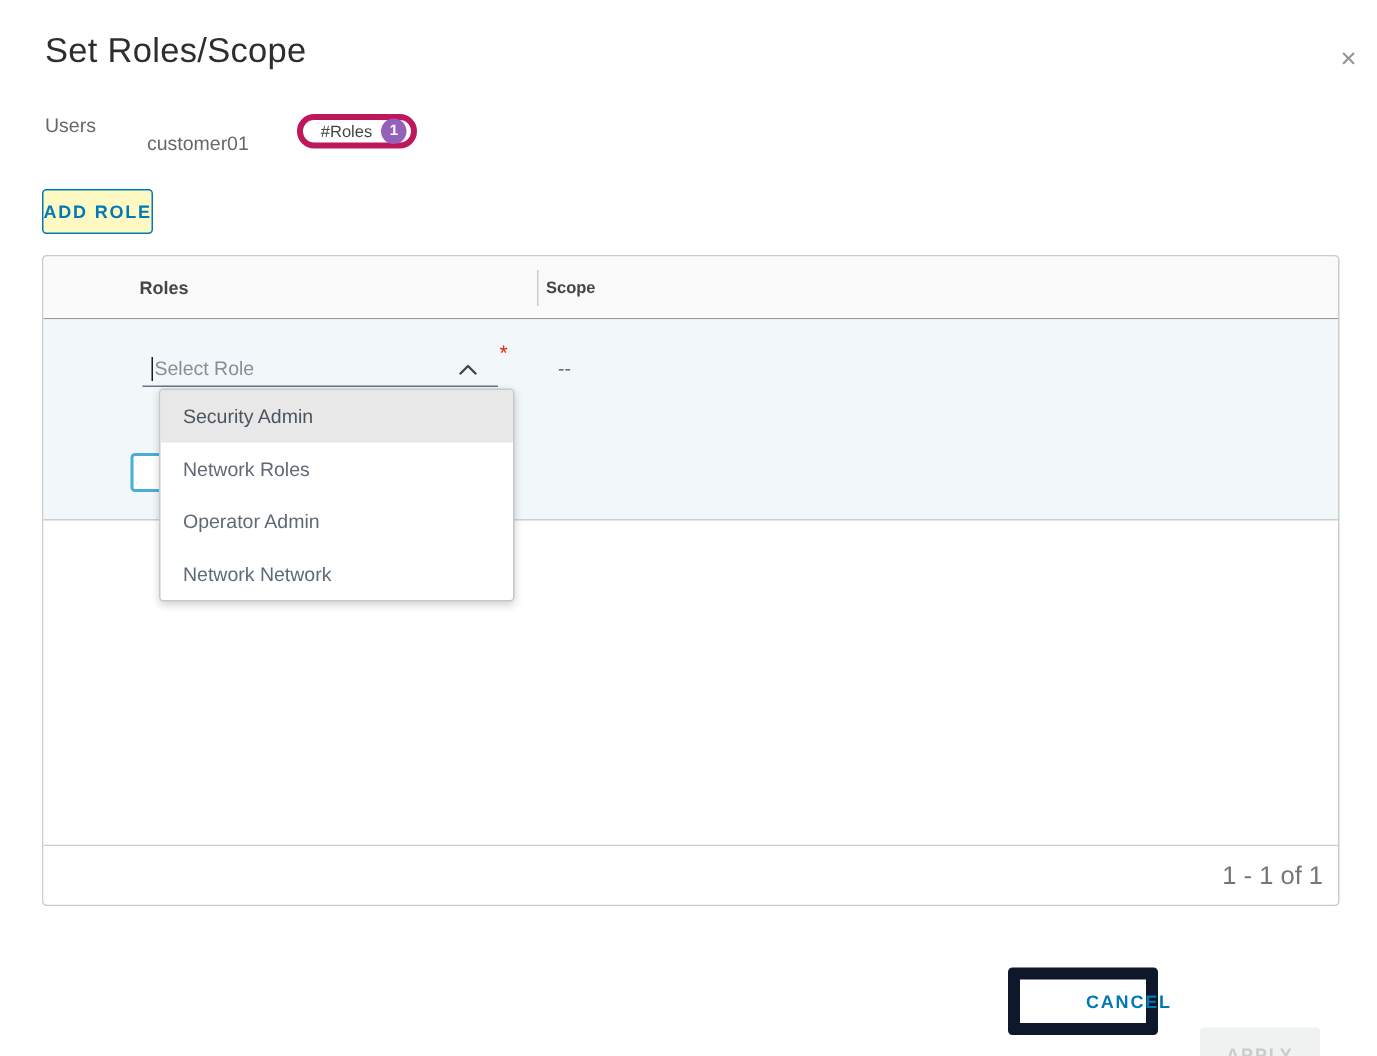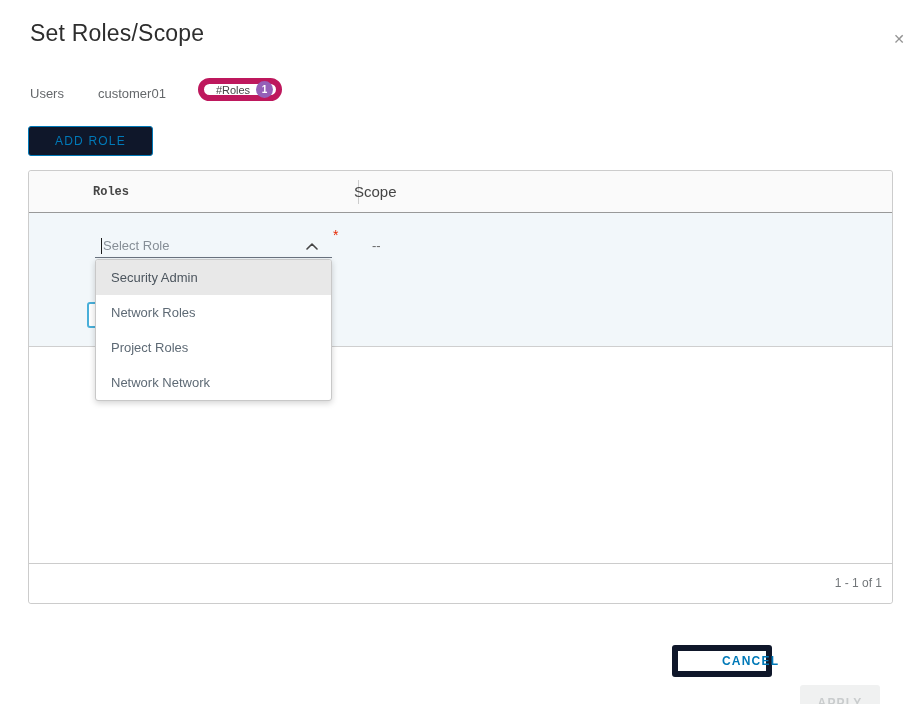--- a/index.html
+++ b/index.html
@@ -24,70 +24,70 @@
   .close-btn {
     position: absolute; left: 888px; top: 28px;
     width: 22px; height: 22px;
     background: none; border: none; cursor: pointer;
     font-size: 14px; color: #949494; line-height: 22px; text-align: center;
   }
 
   
   .subheader {
     position: absolute; left: 30px; top: 76px; height: 25px;
-    display: flex; align-items: flex-end;
+    display: flex; align-items: flex-start;
     font-size: 13px; color: #65686b;
   }
   .entity-value { margin-left: 34px; margin-top: 12px; }
   .roles-badge {
     margin-left: 32px;
     display: inline-flex; align-items: center;
     height: 23px; padding: 0 3px 0 12px;
-    border: 6px solid #be185d; border-radius: 12px;
+    border: 4px solid #be185d; border-radius: 12px;
     background: #fff;
   }
   .roles-badge .badge-label { font-size: 11px; color: #454545; }
   .roles-badge .badge-circle {
     margin-left: 6px;
     width: 17px; height: 17px; border-radius: 50%;
     background: #9460b8; color: #ffffff;
     font-size: 10px; font-weight: 700;
     display: inline-flex; align-items: center; justify-content: center;
   }
 
   
   .add-role-btn {
     position: absolute; left: 28px; top: 126px; height: 30px;
-    padding: 0 26px;
-    background: #0f172a; border: 1.5px solid #0079b8; border-radius: 3px;
-    color: #0079b8; font-size: 12px; font-weight: 400; letter-spacing: 1.2px;
+    padding: 0 0;
+    background: #fef9c3; border: 1.5px solid #0079b8; border-radius: 3px;
+    color: #0079b8; font-size: 12px; font-weight: 700; letter-spacing: 1.2px;
     font-family: "Liberation Sans", sans-serif;
     cursor: pointer;
   }
 
   
   .grid {
     position: absolute; left: 28px; top: 170px;
     width: 865px; height: 434px;
     border: 1px solid #cccccc; border-radius: 3px;
     background: #ffffff;
   }
   .grid-header {
     position: relative; height: 42px;
     background: #fafafa;
     border-bottom: 1px solid #999999;
     border-radius: 3px 3px 0 0;
   }
   .col-roles {
     position: absolute; left: 64px; top: 0; line-height: 42px;
-    font-size: 12px; font-weight: 700; color: #454545; font-family: Liberation Mono, monospace;
+    font-size: 12px; font-weight: 700; color: #454545;
   }
   .col-scope {
-    position: absolute; left: 325px; top: 0; line-height: 42px;
-    font-size: 15px; font-weight: 400; color: #454545;
+    position: absolute; left: 335px; top: 0; line-height: 42px;
+    font-size: 11px; font-weight: 700; color: #454545;
   }
   .col-divider {
     position: absolute; left: 329px; top: 9px; width: 1px; height: 24px;
     background: #cccccc;
   }
 
   .edit-row {
     position: relative; height: 134px;
     background: #f2f7fa;
     border-bottom: 1px solid #cfcfcf;
@@ -130,47 +130,47 @@
     height: 216px; background: #ffffff;
   }
   .grid-footer {
     position: absolute; left: 0; bottom: 0; width: 100%;
     height: 40px; border-top: 1px solid #cccccc;
     border-radius: 0 0 3px 3px; background: #ffffff;
     text-align: right;
   }
   .pagination {
     display: inline-block; margin-right: 10px;
-    line-height: 39px; font-size: 12px; color: #727679;
+    line-height: 39px; font-size: 17px; color: #727679;
   }
 
   
   .role-dropdown {
-    position: absolute; left: 95px; top: 259px;
+    position: absolute; left: 106px; top: 259px;
     width: 237px;
     background: #ffffff;
     border: 1px solid #c8c8c8; border-radius: 3px;
     box-shadow: 0 2px 6px rgba(0,0,0,0.18);
     z-index: 20;
     overflow: hidden;
   }
   .role-option {
     height: 35px; line-height: 35px; padding-left: 15px;
     font-size: 13px; color: #5e6a75;
     cursor: pointer;
   }
   .role-option.highlighted {
     background: #e8e8e8; color: #4c555e;
   }
 
   
   .cancel-btn {
     position: absolute; left: 672px; top: 645px;
-    width: 100px; height: 32px;
-    background: #ffffff; border: 6px solid #0f172a; border-radius: 3px;
+    width: 100px; height: 45px;
+    background: #ffffff; border: 8px solid #0f172a; border-radius: 3px;
     color: #0079b8; font-size: 12px; font-weight: 700; letter-spacing: 1.2px;
     font-family: "Liberation Sans", sans-serif;
     cursor: pointer;
     padding-left: 44px;
   }
   .apply-btn {
     position: absolute; left: 800px; top: 645px;
     width: 80px; height: 36px;
     background: #f0f1f1; border: none; border-radius: 3px;
     color: #c9cccd; font-size: 12px; font-weight: 700; letter-spacing: 1.2px;
@@ -220,20 +220,20 @@
     <div class="grid-body-empty"></div>
 
     <div class="grid-footer">
       <span class="pagination">1 - 1 of 1</span>
     </div>
   </div>
 
   <div class="role-dropdown">
     <div class="role-option highlighted">Security Admin</div>
     <div class="role-option">Network Roles</div>
-    <div class="role-option">Project Roles</div>
+    <div class="role-option">Operator Admin</div>
     <div class="role-option">Network Network</div>
   </div>
 
   <button class="cancel-btn">CANCEL</button>
   <button class="apply-btn" disabled="">APPLY</button>
 
 </div>
 
 </body></html>

